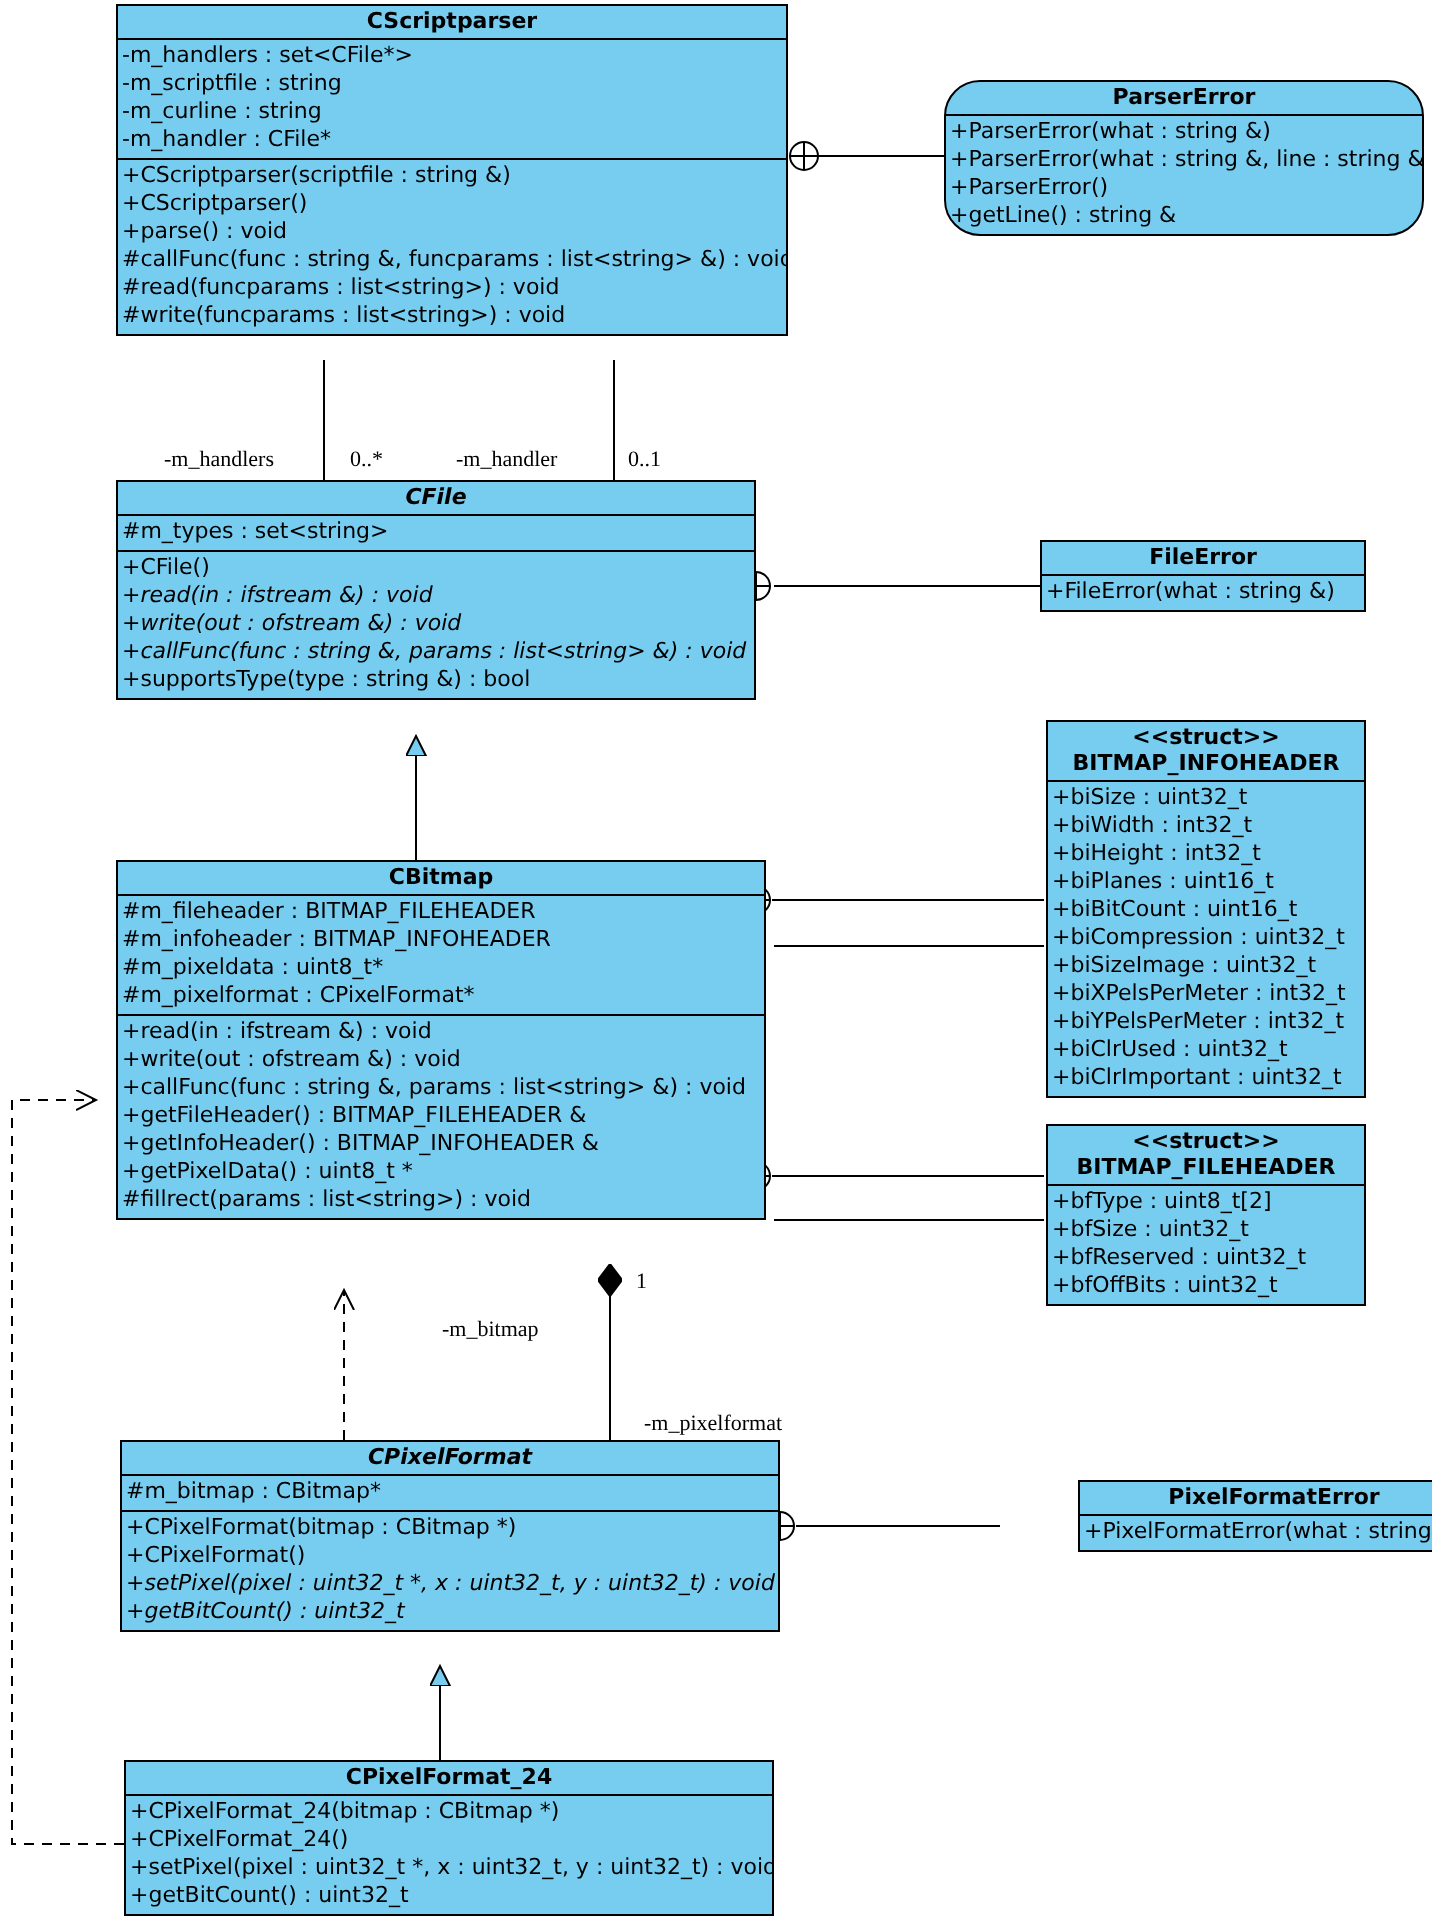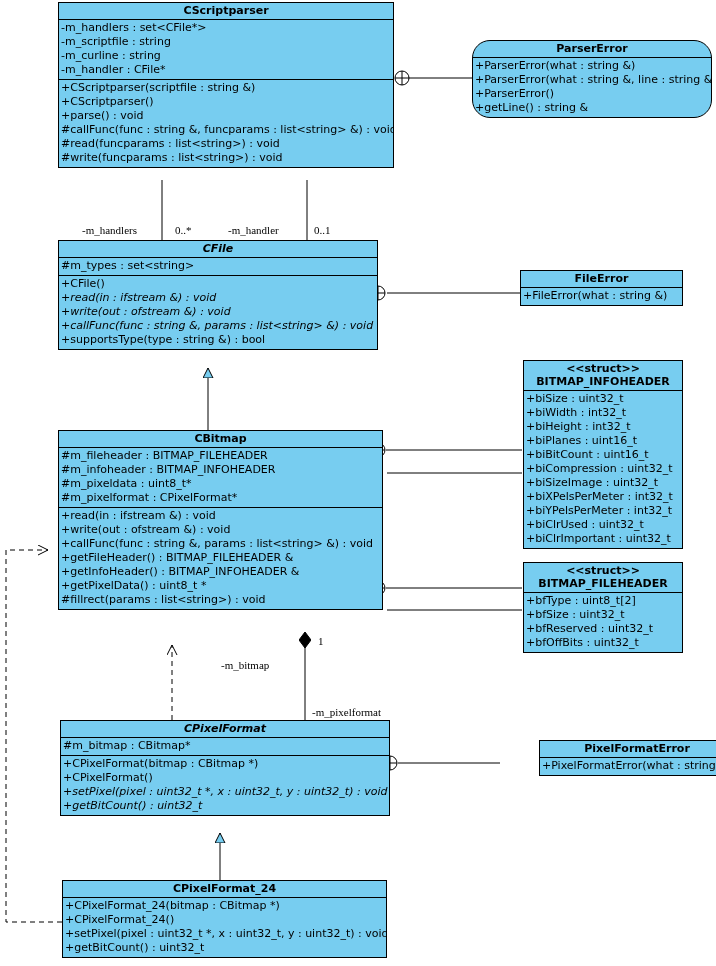--- a/index.html
+++ b/index.html
@@ -260,21 +260,21 @@
     <div class="uml-compartment">
       <div class="uml-row">+bfType : uint8_t[2]</div>
       <div class="uml-row">+bfSize : uint32_t</div>
       <div class="uml-row">+bfReserved : uint32_t</div>
       <div class="uml-row">+bfOffBits : uint32_t</div>
     </div>
   </div>
 
   <div class="edge-label" style="left:221px; top:635px;margin-top:24px;">-m_bitmap</div>
   <div class="edge-label" style="left:318px; top:635px;">1</div>
-  <div class="edge-label" style="left:312px; top:706px;">-m_pixelformat</div>
+  <div class="edge-label" style="left:322px; top:706px;">-m_pixelformat</div>
 
   <div class="uml-class" style="left:60px; top:720px; width:330px;">
     <div class="uml-title abstract">CPixelFormat</div>
     <div class="uml-compartment">
       <div class="uml-row">#m_bitmap : CBitmap*</div>
     </div>
     <div class="uml-compartment">
       <div class="uml-row">+CPixelFormat(bitmap : CBitmap *)</div>
       <div class="uml-row">+CPixelFormat()</div>
       <div class="uml-row italic">+setPixel(pixel : uint32_t *, x : uint32_t, y : uint32_t) : void</div>

